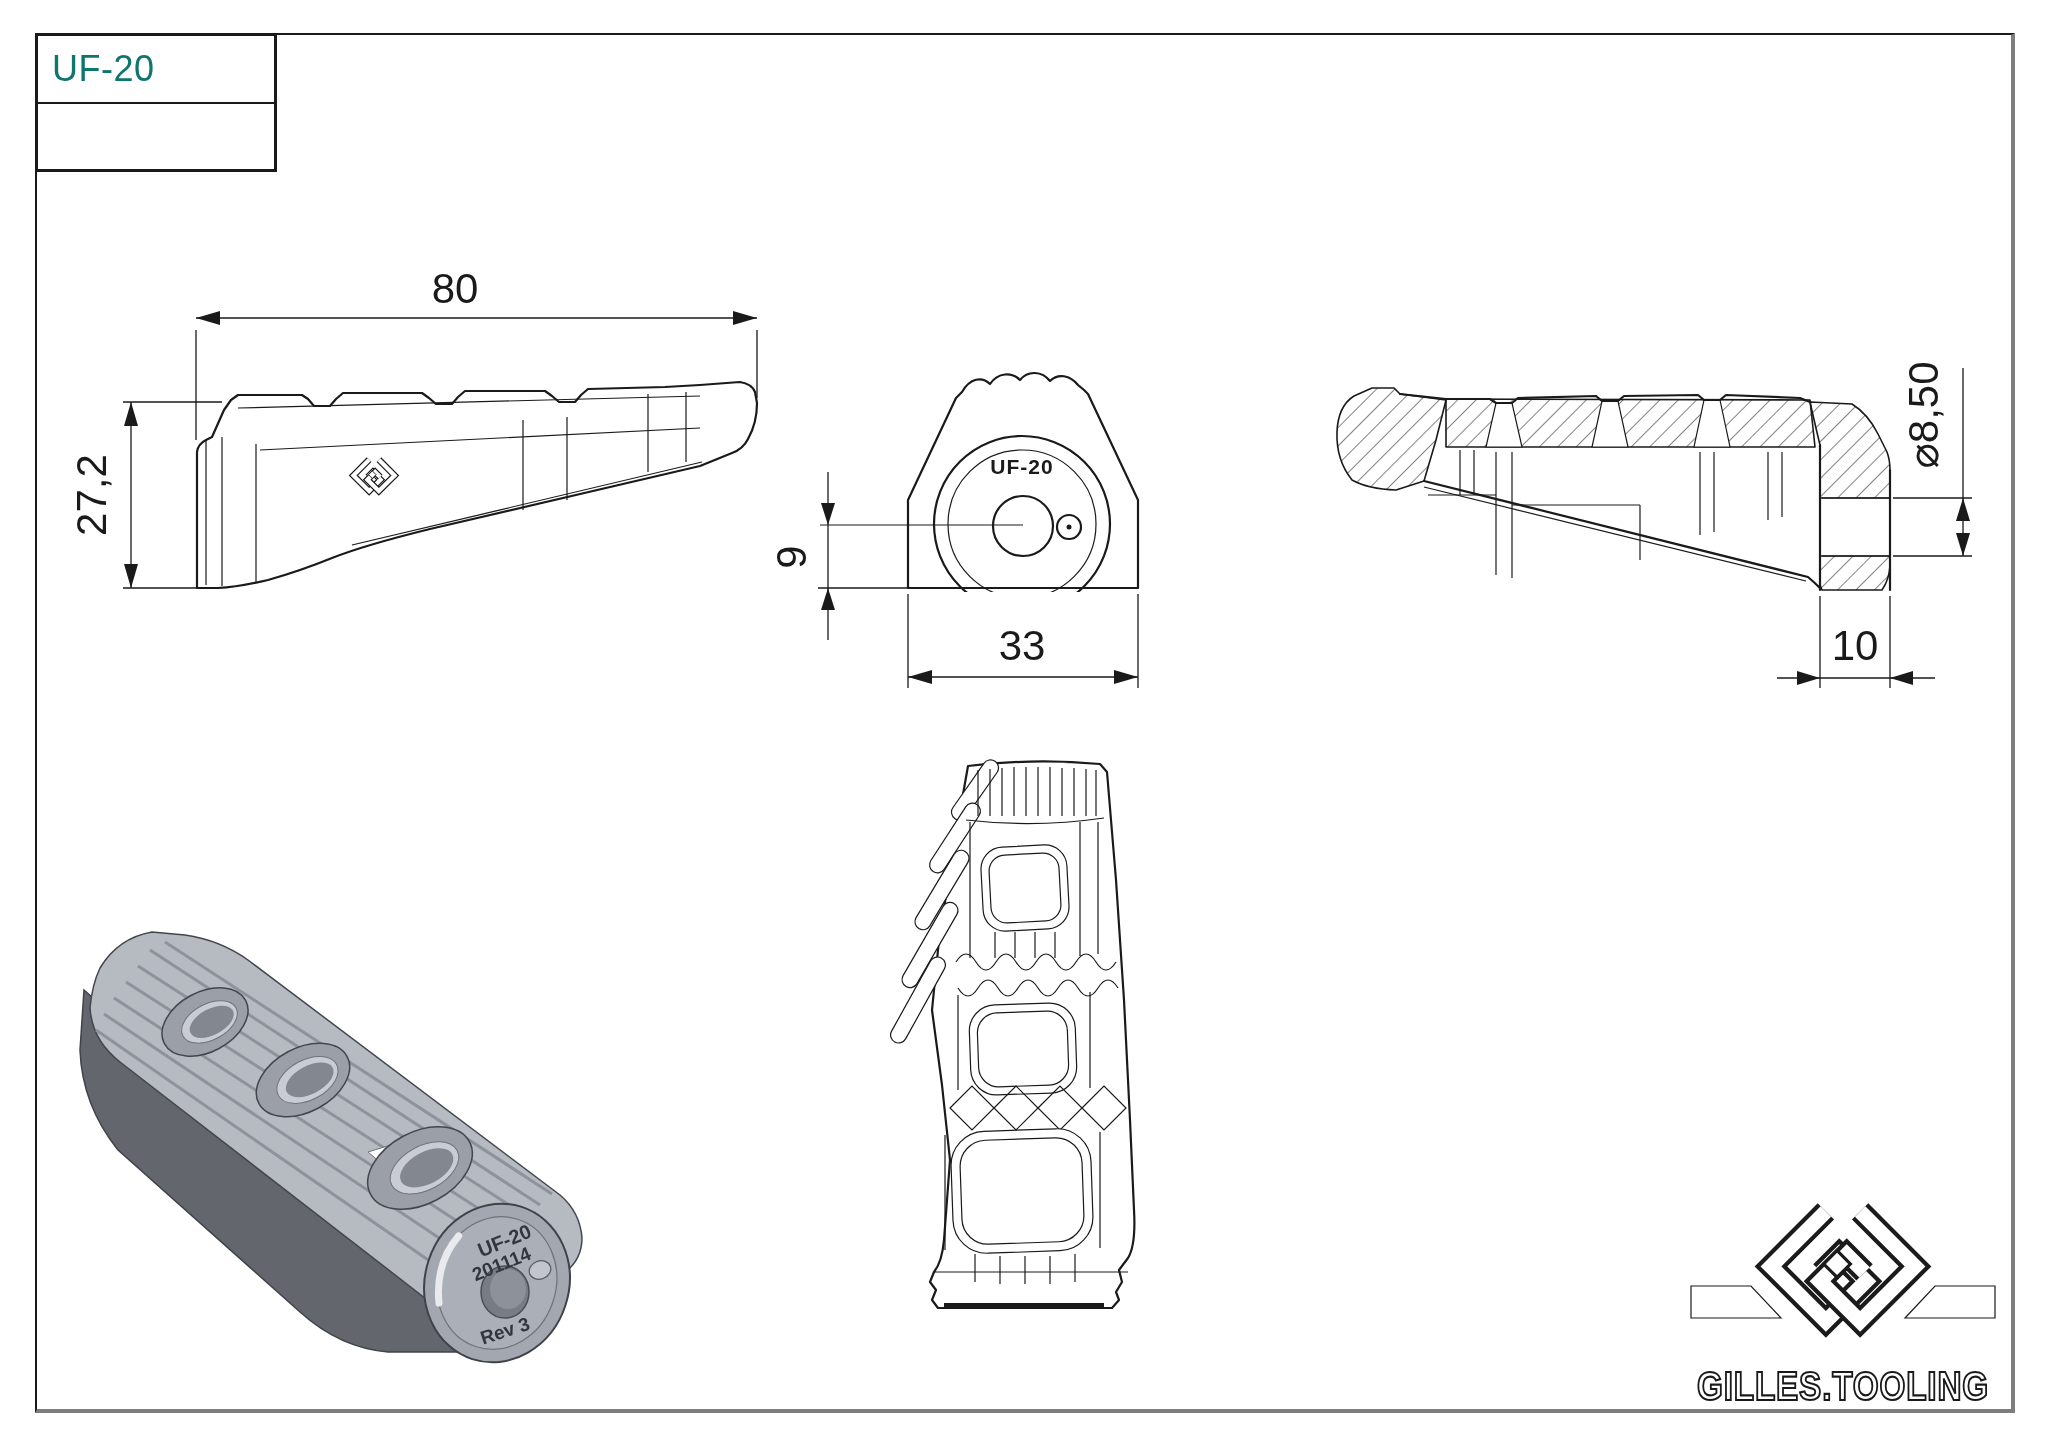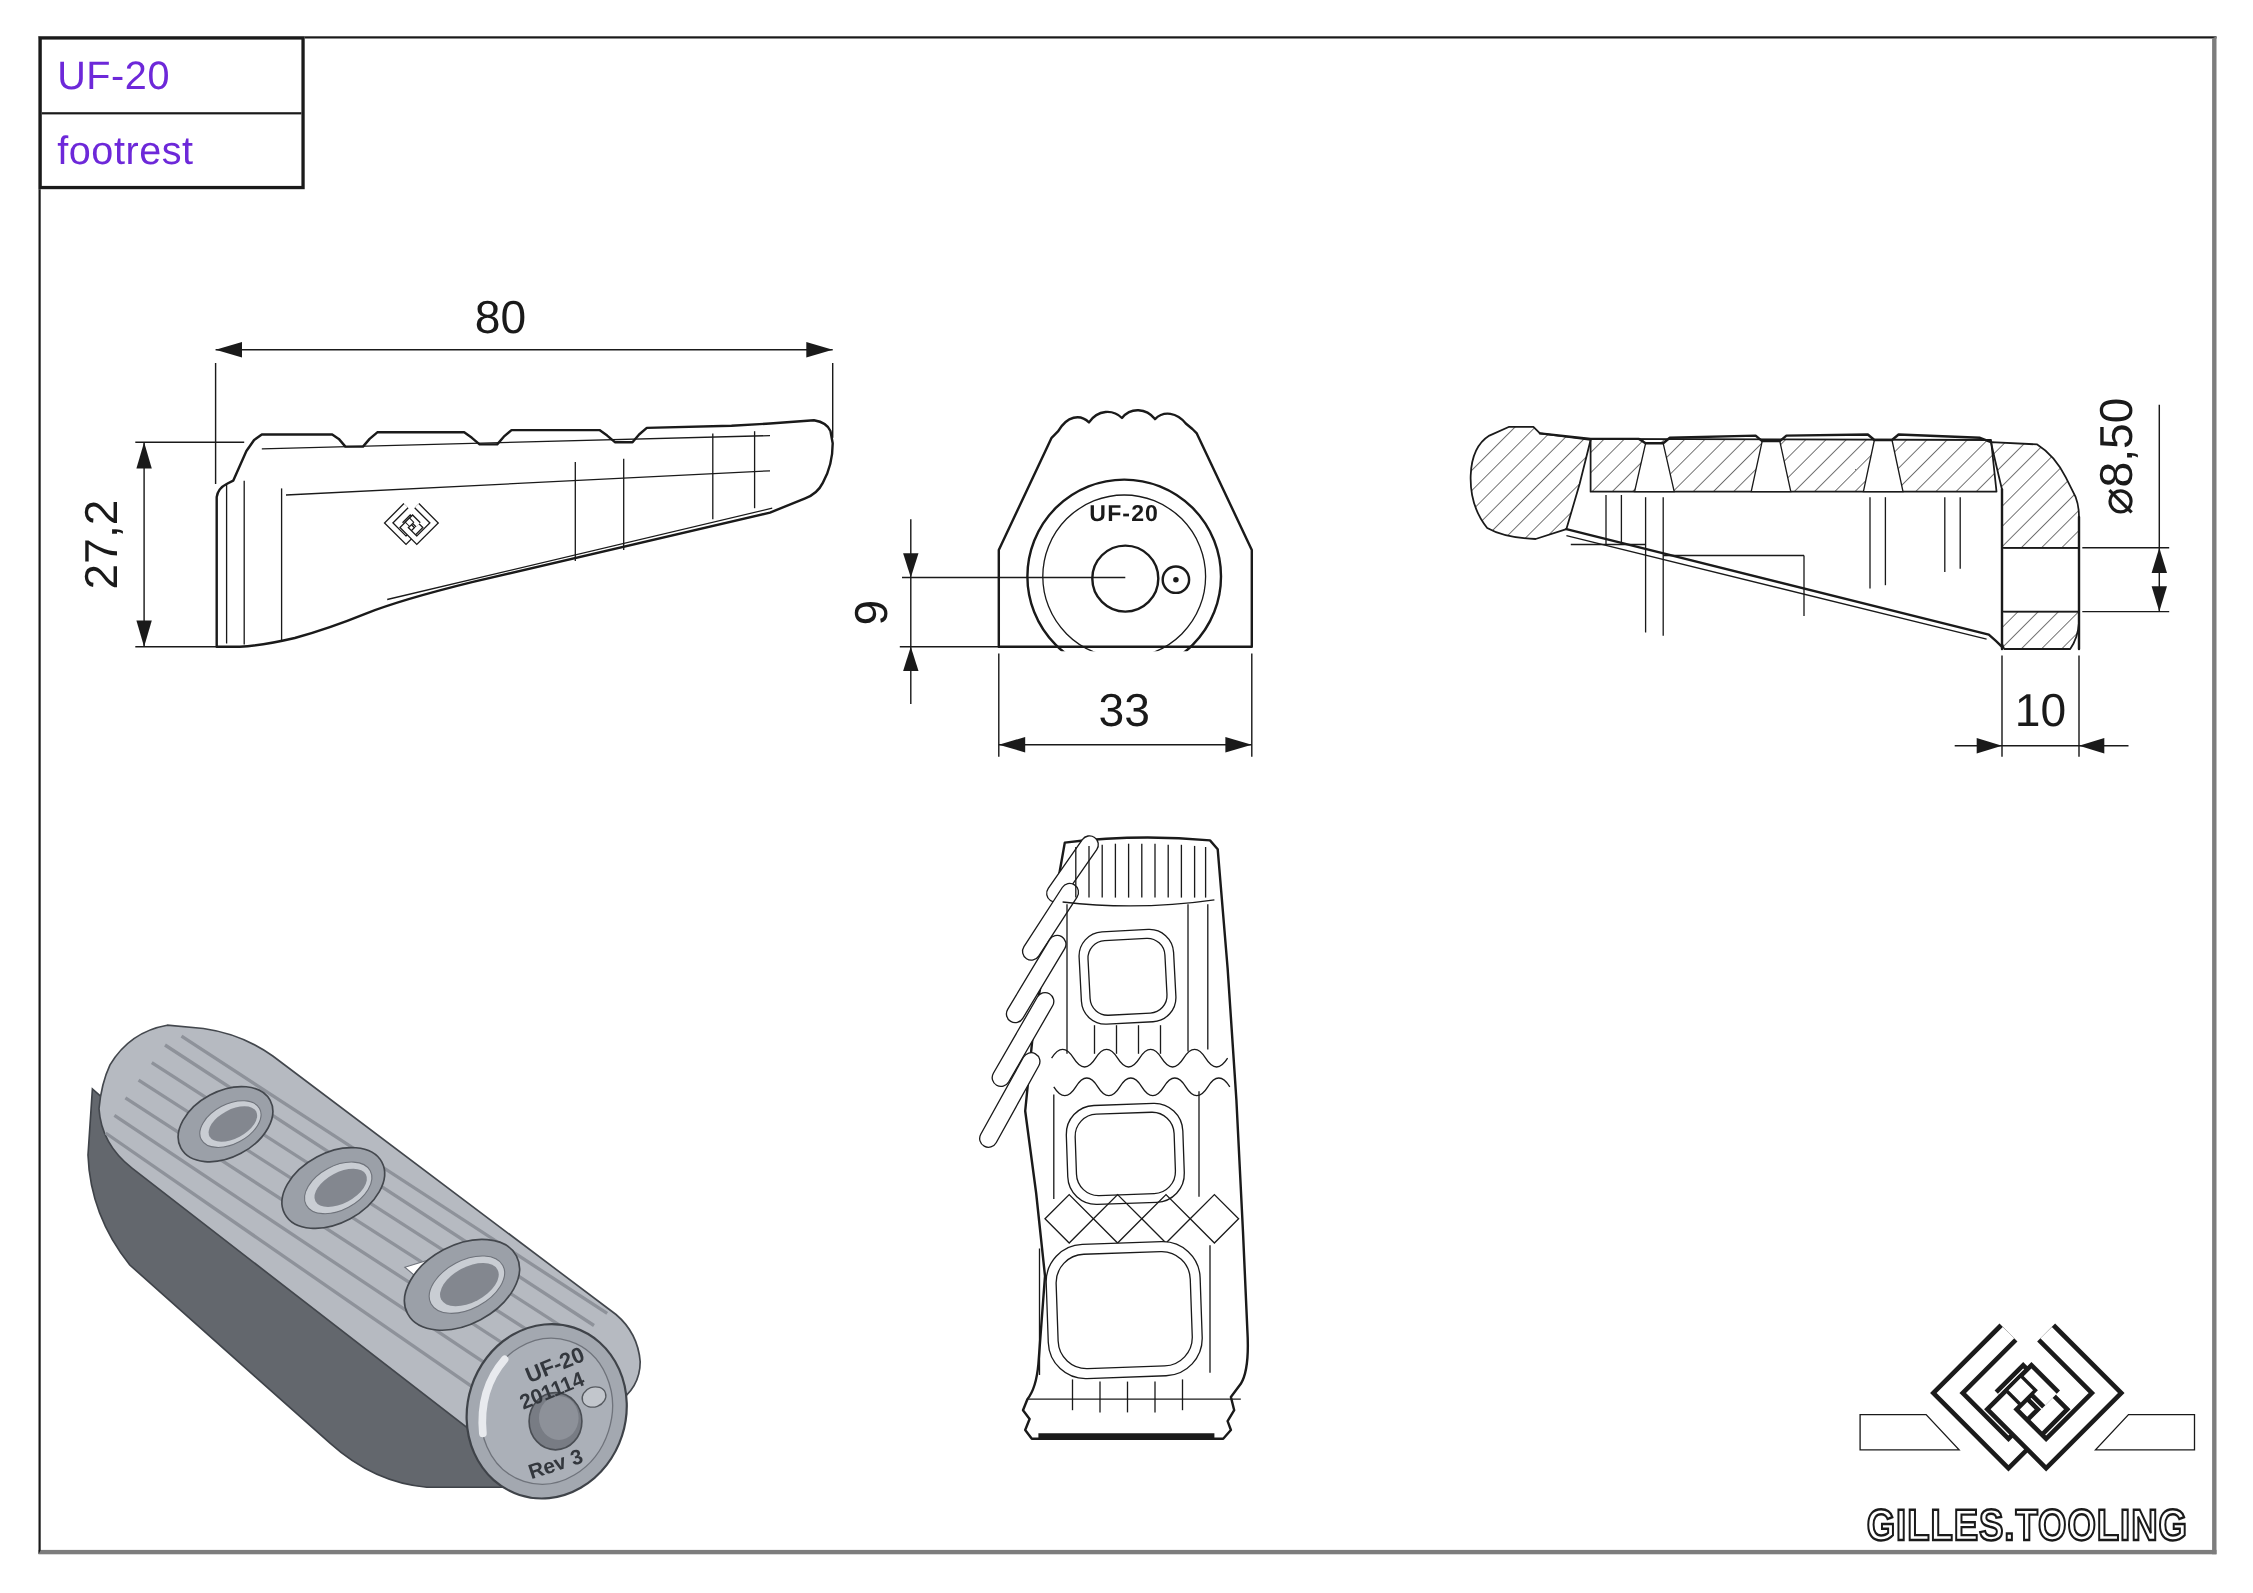--- a/index.html
+++ b/index.html
@@ -1,17 +1,17 @@
 <!DOCTYPE html>
 <html><head>
 <meta charset="utf-8">
 <style>
   html,body{margin:0;padding:0;background:#ffffff;}
   .page{position:relative;width:2048px;height:1448px;background:#ffffff;overflow:hidden;
-        font-family:"Liberation Sans",sans-serif;color:#6d28d9;}
+        font-family:"Liberation Sans",sans-serif;color:#0f766e;}
   .frame{position:absolute;left:35px;top:33px;width:1974px;height:1374px;
          border-top:2px solid #1a1a1a;border-left:2px solid #1a1a1a;
          border-right:4px solid #7d7d7d;border-bottom:4px solid #7d7d7d;}
   .titleblock{position:absolute;left:35px;top:33px;width:242px;height:139px;
               border:3px solid #1a1a1a;background:#fff;box-sizing:border-box;z-index:5;}
   .titleblock .row{height:66px;display:flex;align-items:center;padding-left:14px;
                    font-size:36px;font-weight:400;letter-spacing:0.5px;}
   .titleblock .row:first-child{border-bottom:2px solid #1a1a1a;}
   svg{position:absolute;left:0;top:0;}
   .ol{fill:none;stroke:#1a1a1a;stroke-width:2.2;stroke-linejoin:round;stroke-linecap:round;}
@@ -28,21 +28,20 @@
 </style>
 </head>
 <body>
 
 <div class="page">
 
   <div class="frame"></div>
 
   <div class="titleblock">
     <div class="row">UF-20</div>
-    <div class="row">footrest</div>
   </div>
 
   <svg width="2048" height="1448" viewBox="0 0 2048 1448">
     <defs>
       <pattern id="hatchPat" width="13" height="13" patternUnits="userSpaceOnUse" patternTransform="rotate(45)">
         <line x1="0" y1="0" x2="0" y2="13" stroke="#1a1a1a" stroke-width="1.1"></line>
       </pattern>
       <clipPath id="frontClip">
           <rect x="898" y="350" width="250" height="242"></rect>
         </clipPath>

